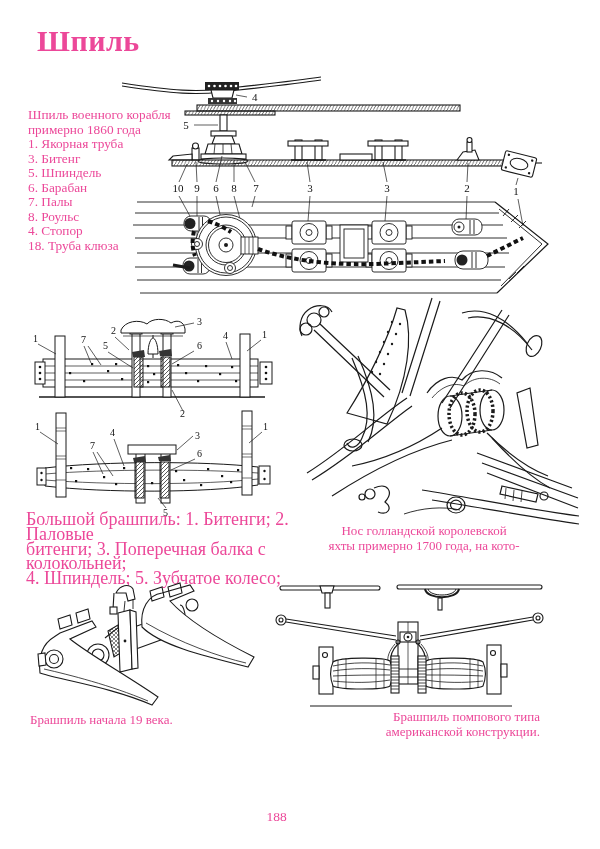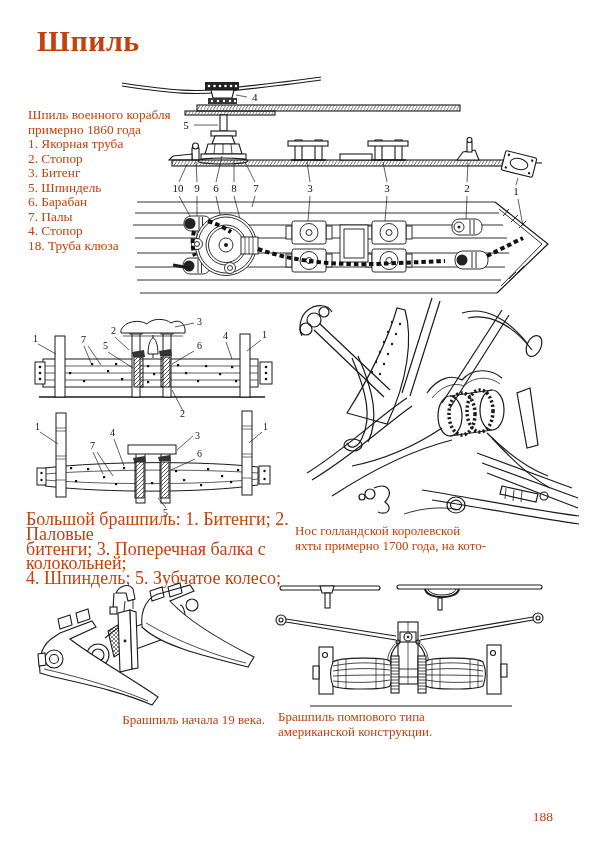--- a/index.html
+++ b/index.html
@@ -1,50 +1,50 @@
 <!DOCTYPE html>
 <html><head>
 <meta charset="utf-8">
 <style>
   html,body{margin:0;padding:0;background:#e8e8e8;}
   .page{
     position:relative;width:600px;height:849px;margin:0 auto;
     background:#ffffff;overflow:hidden;
-    font-family:"Liberation Serif","DejaVu Serif",serif;color:#c2410c;
+    font-family:"Liberation Serif","DejaVu Serif",serif;color:#ec4899;
   }
   .title{position:absolute;left:37px;top:24px;font-size:30px;font-weight:bold;letter-spacing:.5px;}
   .intro{position:absolute;left:28px;top:108px;width:170px;font-size:13.3px;line-height:14.5px;}
   .intro div{white-space:nowrap;}
   .cap{position:absolute;font-size:13px;line-height:14.8px;}
   .cap-windlass{left:26px;top:512px;width:268px;font-size:18px;}
-  .cap-yacht{left:295px;top:523px;width:258px;line-height:15.2px;}
-  .cap-19th{left:30px;top:713px;width:235px;text-align:right;}
-  .cap-pump{left:278px;top:710px;width:262px;text-align:left;}
-  .pagenum{position:absolute;left:0;top:809px;width:553px;text-align:right;font-size:13.5px;}
+  .cap-yacht{left:295px;top:523px;width:258px;line-height:15.2px;text-align:center;}
+  .cap-19th{left:30px;top:713px;width:235px;text-align:left;}
+  .cap-pump{left:278px;top:710px;width:262px;text-align:right;}
+  .pagenum{position:absolute;left:0;top:809px;width:553px;text-align:center;font-size:13.5px;}
   svg{position:absolute;overflow:visible;}
   svg text{font-family:"Liberation Serif","DejaVu Serif",serif;fill:#111;}
   .num{font-size:11px;}
   .numw{font-size:10px;}
 </style>
 </head>
 <body>
 
 <div class="page">
 
   <div class="title">Шпиль</div>
 
   <div class="intro">
     <div>Шпиль военного корабля</div>
     <div>примерно 1860 года</div>
     <div>1. Якорная труба</div>
-    <div>2. Стопор</div>
     <div>3. Битенг</div>
     <div>5. Шпиндель</div>
     <div>6. Барабан</div>
     <div>7. Палы</div>
+    <div>8. Роульс</div>
     <div>4. Стопор</div>
     <div>18. Труба клюза</div>
   </div>
 
   <svg style="left:95px;top:68px;" width="465" height="242" viewBox="0 0 465 242">
     <defs>
       <pattern id="hA" width="3.2" height="6" patternUnits="userSpaceOnUse">
         <path d="M0,6 L3.2,0" stroke="#444" stroke-width="0.8" fill="none"></path>
       </pattern>
     </defs>

